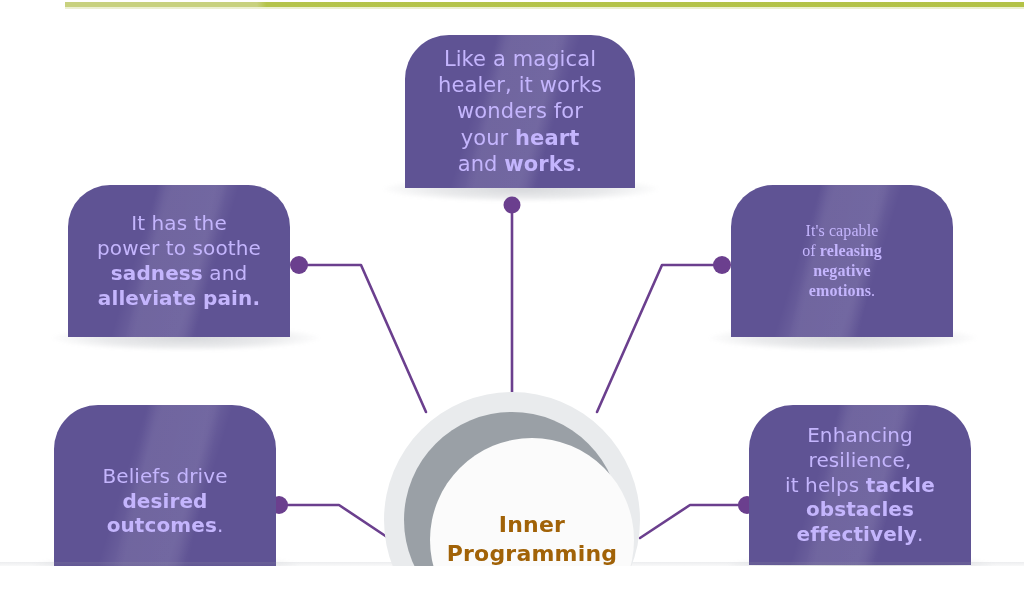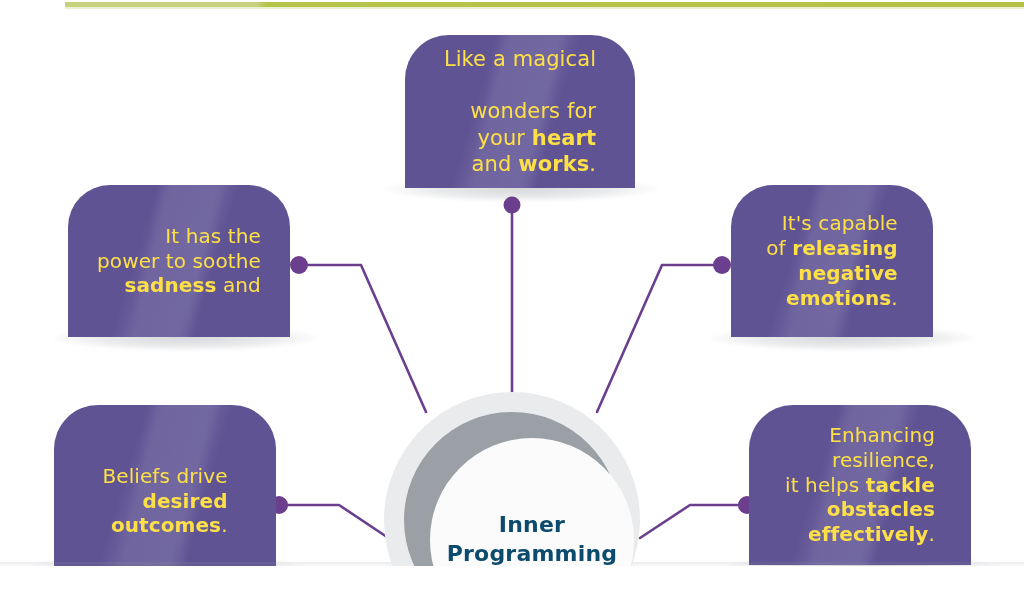--- a/index.html
+++ b/index.html
@@ -85,22 +85,22 @@
         rgba(0,0,0,0.00) 0%,
         rgba(0,0,0,0.00) 52%,
         rgba(255,255,255,0.045) 55%,
         rgba(255,255,255,0.05) 70%,
         rgba(0,0,0,0.00) 74%);
     pointer-events: none;
   }
   .card-text {
     position: relative;
     z-index: 2;
-    color: #fde047;
-    text-align: right;
+    color: #c4b5fd;
+    text-align: center;
     line-height: 1.24;
     letter-spacing: .1px;
     font-weight: 400;
     padding: 0 10px;
   }
   .card-text b { font-weight: 700; }
 
   
   .card-shadow {
     position: absolute;
@@ -115,23 +115,24 @@
     left: 405px; top: 35px; width: 230px; height: 153px;
     border-radius: 44px 44px 0 0;
     font-size: 21px;
   }
   #card-left-top {
     left: 68px; top: 185px; width: 222px; height: 152px;
     border-radius: 42px 42px 0 0;
     font-size: 20px;
   }
   #card-right-top {
-    left: 731px; top: 185px; width: 202px; height: 152px;
+    left: 731px; top: 185px; width: 222px; height: 152px;
     border-radius: 42px 42px 0 0;
-    font-size: 20px;
+    font-size: 16px;
+    font-family: Liberation Serif, serif;
   }
   #card-left-bottom {
     left: 54px; top: 405px; width: 222px; height: 192px;
     border-radius: 44px 44px 0 0;
     font-size: 20px;
   }
   #card-right-bottom {
     left: 749px; top: 405px; width: 222px; height: 160px;
     border-radius: 44px 44px 0 0;
     font-size: 20px;
@@ -232,27 +233,27 @@
       <circle cx="299" cy="265" r="9" fill="#6b3f8e"></circle>
       <circle cx="722" cy="265" r="9" fill="#6b3f8e"></circle>
       <circle cx="279" cy="505" r="9" fill="#6b3f8e"></circle>
       <circle cx="747" cy="505" r="9" fill="#6b3f8e"></circle>
     </g>
   </svg>
 
   <div class="card" id="card-top" style="background: rgb(95, 83, 148);">
     <span class="swoosh"></span>
     <span class="swoosh2"></span>
-    <div class="card-text"><span>Like a magical</span><br><br><span>wonders for</span><br><span>your </span><b>heart</b><br><span>and </span><b>works</b><span>.</span></div>
+    <div class="card-text"><span>Like a magical</span><br><span>healer, it works</span><br><span>wonders for</span><br><span>your </span><b>heart</b><br><span>and </span><b>works</b><span>.</span></div>
   </div>
 
   <div class="card" id="card-left-top" style="background: rgb(95, 83, 148);">
     <span class="swoosh"></span>
     <span class="swoosh2"></span>
-    <div class="card-text"><span>It has the</span><br><span>power to soothe</span><br><b>sadness</b><span> and</span><br></div>
+    <div class="card-text"><span>It has the</span><br><span>power to soothe</span><br><b>sadness</b><span> and</span><br><b>alleviate pain.</b></div>
   </div>
 
   <div class="card" id="card-right-top" style="background: rgb(95, 83, 148);">
     <span class="swoosh"></span>
     <span class="swoosh2"></span>
     <div class="card-text"><span>It's capable</span><br><span>of </span><b>releasing</b><br><b>negative</b><br><b>emotions</b><span>.</span></div>
   </div>
 
   <div class="card" id="card-left-bottom" style="background: rgb(95, 83, 148);">
     <span class="swoosh"></span>
@@ -263,21 +264,21 @@
   <div class="card" id="card-right-bottom" style="background: rgb(95, 83, 148);">
     <span class="swoosh"></span>
     <span class="swoosh2"></span>
     <div class="card-text"><span>Enhancing</span><br><span>resilience,</span><br><span>it helps </span><b>tackle</b><br><b>obstacles</b><br><b>effectively</b><span>.</span></div>
   </div>
 
   <div id="hub-shadow"></div>
   <div id="center-hub" style="background: rgb(233, 235, 237);">
     <div class="ring-mid" style="background: rgb(154, 160, 166);">
       <div class="ring-inner" style="background: rgb(251, 251, 251);">
-        <div id="hub-label" style="color: #0c4a6e;">
+        <div id="hub-label" style="color: #a16207;">
           <span>Inner</span><br>
           <span>Programming</span>
         </div>
       </div>
     </div>
   </div>
 
   <div class="baseline-shadow"></div>
   <div class="baseline-mask"></div>
 

